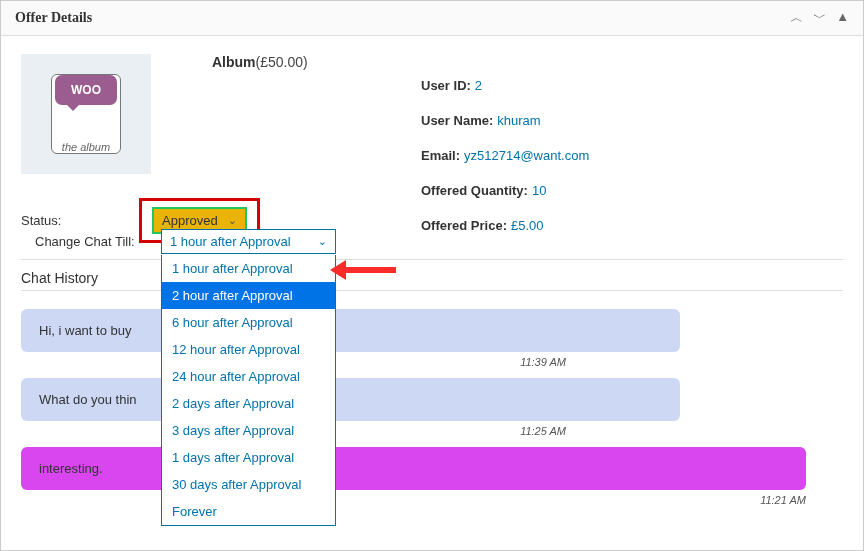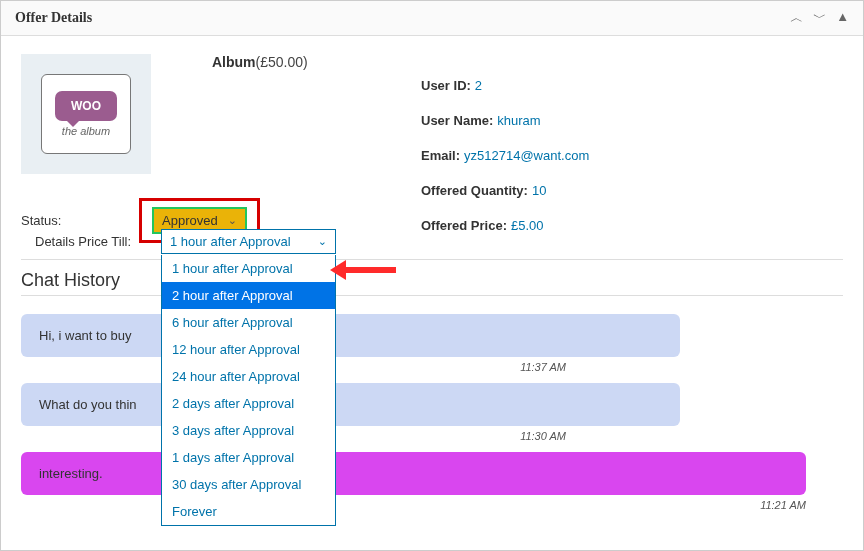--- a/index.html
+++ b/index.html
@@ -6,37 +6,37 @@
   body { font-family: -apple-system, "Segoe UI", Arial, sans-serif; font-size: 13px; color: #333; background: #fff; width: 864px; height: 551px; overflow: hidden; border: 1px solid #ccc; position: relative; }
   .panel-header { display: flex; align-items: center; justify-content: space-between; padding: 8px 14px; border-bottom: 1px solid #ddd; background: #fafafa; font-family: Liberation Serif, serif; }
   .panel-title { font-weight: bold; font-size: 14px; }
   .panel-controls { display: flex; gap: 10px; color: #666; }
   .panel-controls span { cursor: pointer; }
   .content { padding: 18px 20px 0 20px; position: relative; }
   .top-row { display: flex; gap: 20px; }
   .product-col { flex: 0 0 380px; }
   .product-block { display: flex; gap: 14px; }
   .product-img { width: 130px; height: 120px; background: #e9eff3; display:flex; align-items:center; justify-content:center; }
-  .woo-card { width: 90px; height: 80px; border: 1px solid #777; border-radius: 6px; background: #fff; display:flex; flex-direction:column; align-items:center; justify-content:center; gap:4px; }
+  .woo-card { width: 70px; height: 80px; border: 1px solid #777; border-radius: 6px; background: #fff; display:flex; flex-direction:column; align-items:center; justify-content:space-between; gap:4px; }
   .woo-bubble { width: 62px; height: 30px; border-radius: 7px; background: #9b5c8f; color:#fff; font-weight:bold; font-size:12px; display:flex; align-items:center; justify-content:center; position: relative; }
   .woo-bubble:after { content:""; position:absolute; bottom:-6px; left:12px; width:0;height:0; border-left:6px solid transparent; border-right:6px solid transparent; border-top:6px solid #9b5c8f; }
   .album-caption { font-size: 11px; color:#666; font-style: italic; }
   .product-title { font-size: 14px; margin-left: 47px; }
   .product-title .name { font-weight: bold; }
   .product-title .price { color:#444; }
   .form-row { display: flex; align-items: center; margin-top: 24px; }
   .form-row .label { width: 118px; }
   .status-select-wrap { border: 3px solid #d60000; padding: 6px 10px; display:inline-flex; }
   .select-box { border: 2px solid #22c55e; padding: 4px 8px; font-size: 13px; background: #eab308; display:inline-flex; align-items:center; gap:10px; }
   .chev { font-size: 11px; color:#555; }
   .right-col { flex: 1; padding-top: 24px; }
   .info-line { margin-bottom: 20px; font-size:13px; }
   .info-line .lab { font-weight: bold; }
   .info-line .val { color:#0073aa; margin-left:4px; }
-  .section-title { font-size:18px; margin-top: 36px; margin-bottom: 0; color:#333; }
+  .section-title { font-size:14px; margin-top: 36px; margin-bottom: 0; color:#333; }
   .hr { border: none; border-top: 1px solid #ddd; margin: 6px 0 0 0; width: calc(100% - 40px); margin-left: 20px; }
   .chat-wrap { margin: 8px 20px 0 20px; height: 210px; overflow-y: scroll; border-right: 0; position:relative; padding: 10px 12px 0 0; }
   .chat-wrap::-webkit-scrollbar { width: 16px; }
   .chat-wrap::-webkit-scrollbar-thumb { background: #c0c0c0; border: 3px solid #f0f0f0; border-radius: 2px; }
   .chat-wrap::-webkit-scrollbar-track { background: #f0f0f0; }
   .chat-msg { margin-bottom: 10px; }
   .bubble-user { background: #ccd8f4; border-radius: 6px; padding: 14px 18px; width: 659px; }
   .bubble-admin { background: #d946ef; border-radius: 6px; padding: 14px 18px; width: 785px; margin-left: 0; }
   .timestamp { text-align: right; font-style: italic; font-size: 11px; color:#555; margin-top: 4px; width: 545px; }
   .timestamp-admin { width: 785px; }
@@ -93,21 +93,21 @@
     <div class="right-col">
       <div class="info-line"><span class="lab">User ID:</span><span class="val">2</span></div>
       <div class="info-line"><span class="lab">User Name:</span><span class="val">khuram</span></div>
       <div class="info-line"><span class="lab">Email:</span><span class="val">yz512714@want.com</span></div>
       <div class="info-line"><span class="lab">Offered Quantity:</span><span class="val">10</span></div>
       <div class="info-line"><span class="lab">Offered Price:</span><span class="val">£5.00</span></div>
     </div>
   </div>
 </div>
 
-<div class="change-price-label">Details Price Till:</div>
+<div class="change-price-label">Change Chat Till:</div>
 
 <div class="dropdown-trigger">
   <span>1 hour after Approval</span>
   <span class="chev">⌄</span>
 </div>
 <div class="dropdown-list" id="dropdown-list">
     <div class="opt">1 hour after Approval</div>
     <div class="opt sel">2 hour after Approval</div>
     <div class="opt">6 hour after Approval</div>
     <div class="opt">12 hour after Approval</div>
@@ -125,23 +125,23 @@
 </div>
 
 <hr class="hr">
 
 <div style="margin-left:20px; margin-top:10px;" class="section-title">Chat History</div>
 <hr class="hr" style="margin-top:4px;">
 
 <div class="chat-wrap" id="chat-wrap">
     <div class="chat-msg">
       <div class="bubble-user">Hi, i want to buy</div>
-      <div class="timestamp">11:37 AM</div>
+      <div class="timestamp">11:39 AM</div>
     </div>
     <div class="chat-msg">
       <div class="bubble-user">What do you thin</div>
-      <div class="timestamp">11:30 AM</div>
+      <div class="timestamp">11:25 AM</div>
     </div>
     <div class="chat-msg">
       <div class="bubble-admin">interesting.</div>
       <div class="timestamp timestamp-admin">11:21 AM</div>
     </div>
   </div>
 
 </body></html>

